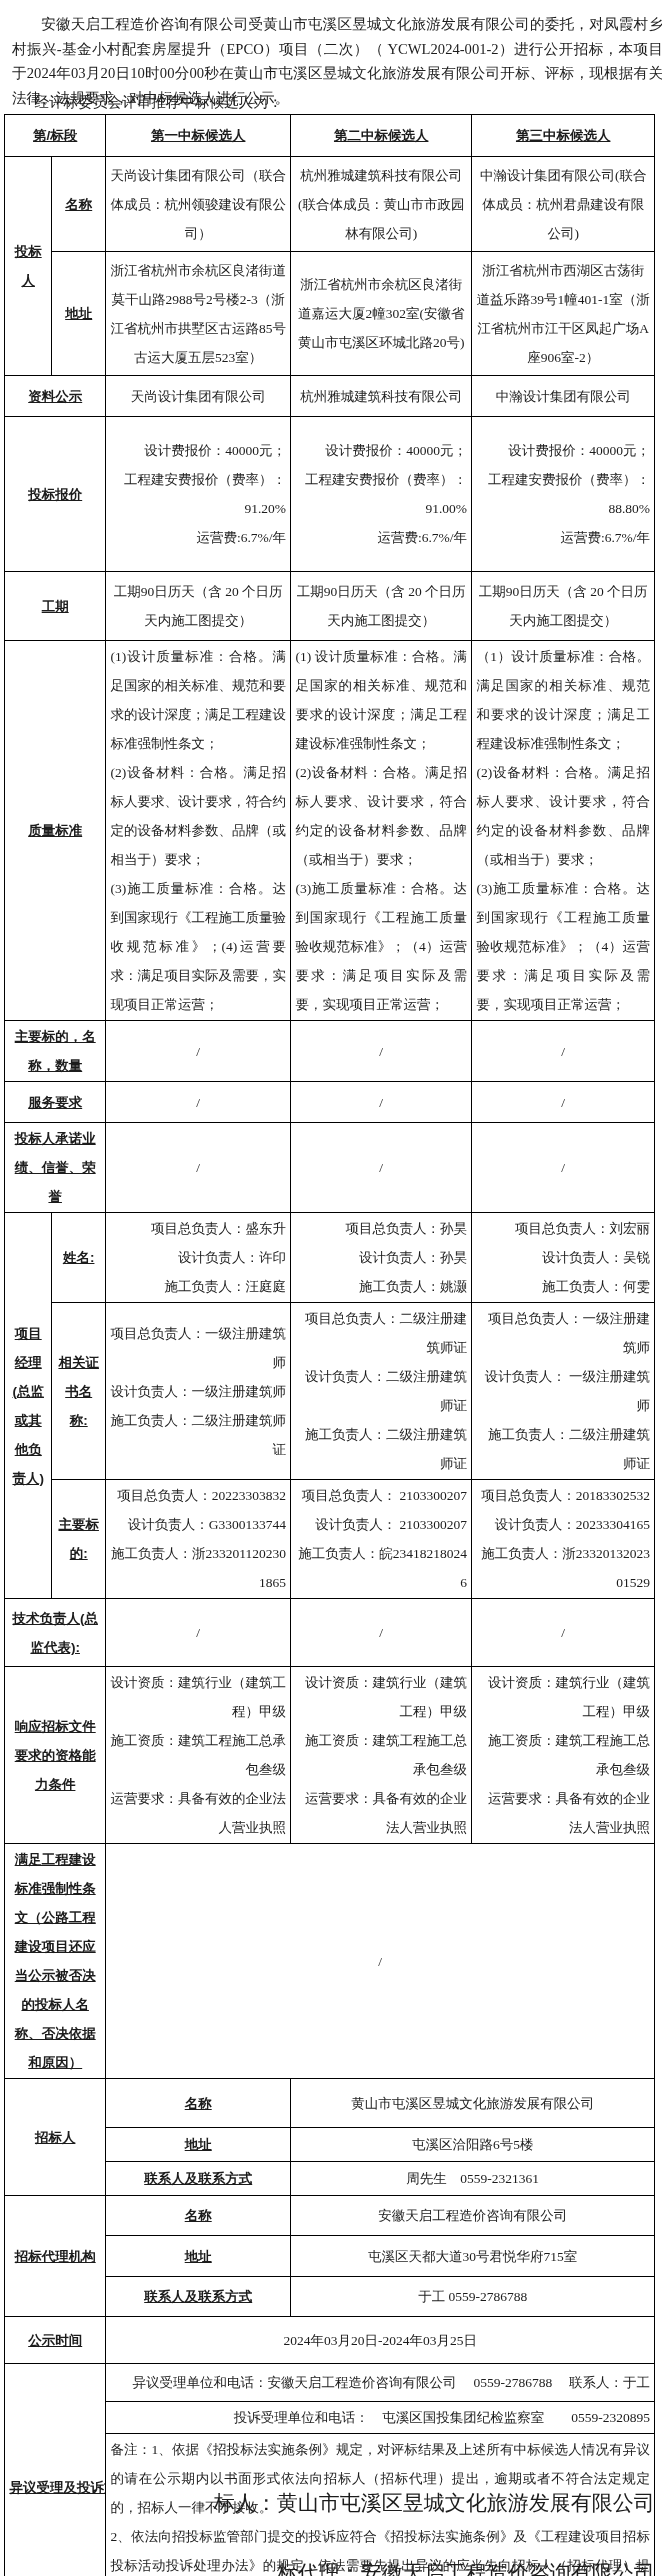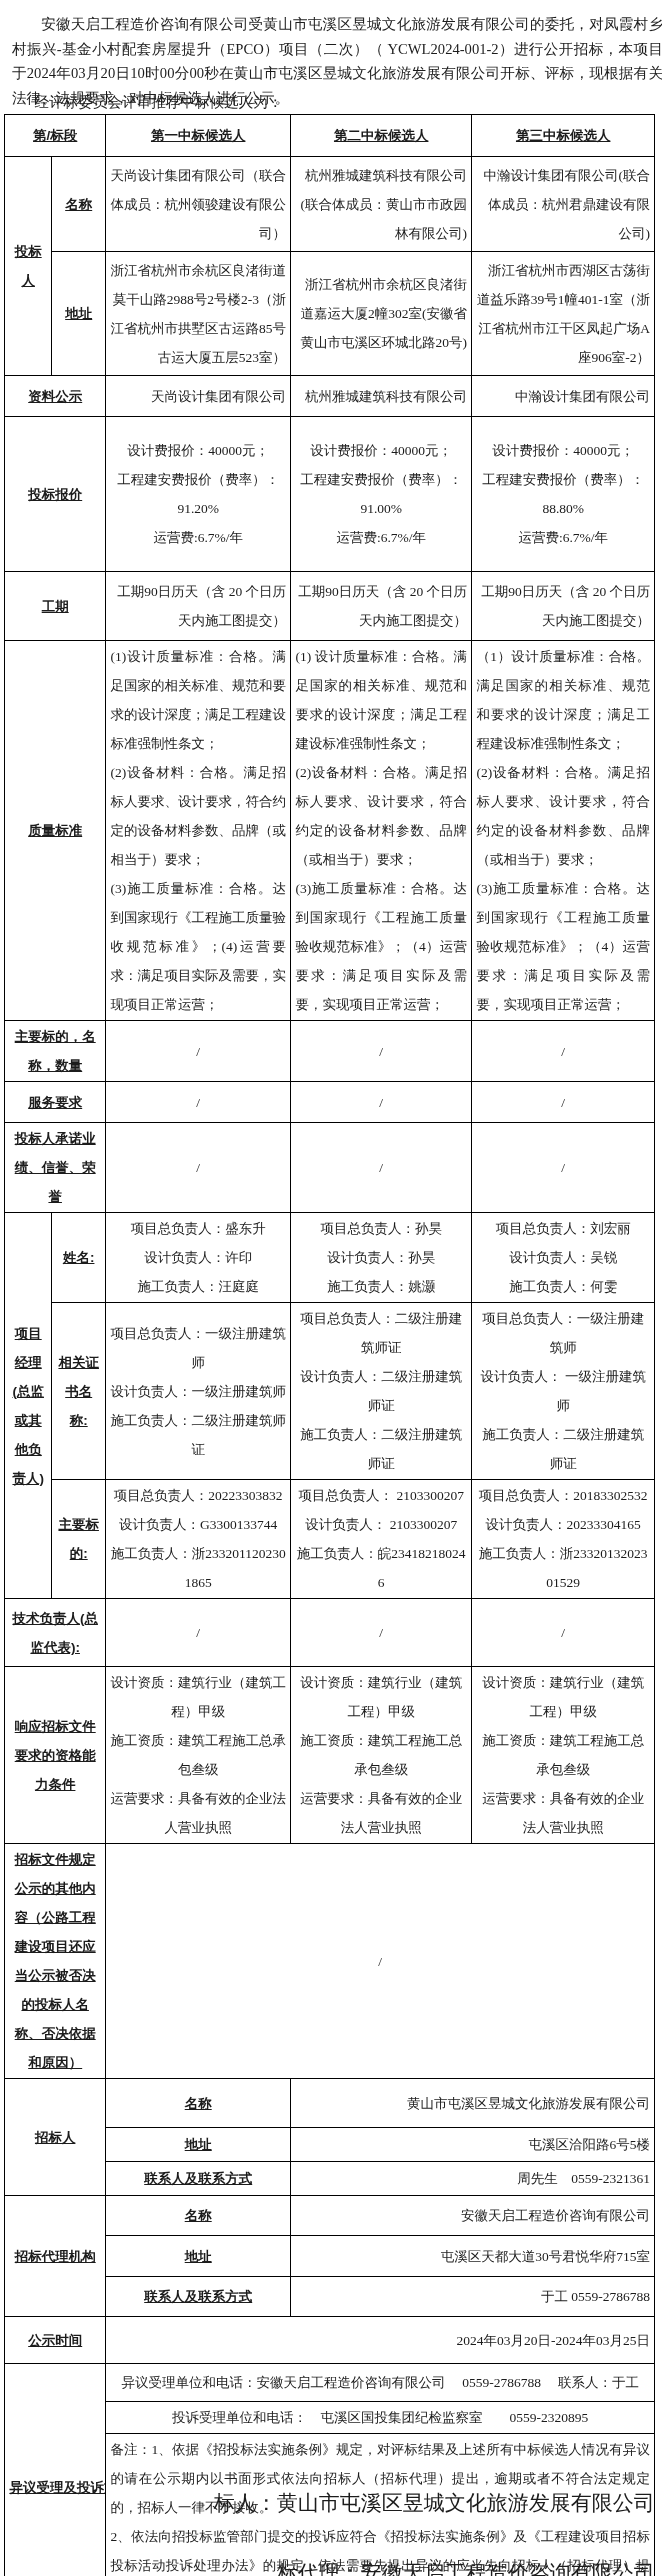--- a/index.html
+++ b/index.html
@@ -24,22 +24,22 @@
     border-top:1.6px solid #000;border-bottom:1.6px solid #000;
     font-size:13.5px;line-height:29px;vertical-align:middle;
     padding:1px 4.2px;overflow:hidden;word-break:break-all;
   }
   th.lbl, td.lbl{
     font-weight:700;text-align:center;
     font-family:"Liberation Sans","DejaVu Sans",sans-serif;
     text-decoration:underline;
   }
   th.lbl{font-size:14px;}
-  .ctr{text-align:right;}
-  .lft{text-align:center;}
+  .ctr{text-align:center;}
+  .lft{text-align:right;}
   .pre{white-space:pre-line;}
   .vtop{vertical-align:top;}
   .slash{text-align:center;vertical-align:top;padding-top:7.3px;font-size:14px;}
   .quality{line-height:27.6px;text-align:justify;vertical-align:top;}
   .objlbl{vertical-align:top;padding-top:6.2px;white-space:nowrap;}
   .objline{padding-left:22px;}
   .note{font-size:13px;line-height:29px;padding-left:14.6px;padding-right:9.4px;vertical-align:top;text-align:justify;}
   .sig{position:absolute;right:8.3px;font-size:21px;white-space:nowrap;}
   .sig1{top:2489px;}
   .sig2{top:2548px;margin-top:11px;}
@@ -202,21 +202,21 @@
 运营要求：具备有效的企业法人营业执照</td>
       <td class="lft pre vtop">设计资质：建筑行业（建筑工程）甲级
 施工资质：建筑工程施工总承包叁级
 运营要求：具备有效的企业法人营业执照</td>
       <td class="lft pre vtop">设计资质：建筑行业（建筑工程）甲级
 施工资质：建筑工程施工总承包叁级
 运营要求：具备有效的企业法人营业执照</td>
     </tr>
 
     <tr style="height:205px">
-      <td class="lbl vtop" colspan="2">招标文件规定公示的其他内容（公路工程建设项目还应当公示被否决的投标人名称、否决依据和原因）</td>
+      <td class="lbl vtop" colspan="2">满足工程建设标准强制性条文（公路工程建设项目还应当公示被否决的投标人名称、否决依据和原因）</td>
       <td class="slash" colspan="3">/</td>
     </tr>
 
     <tr style="height:49px">
       <td class="lbl" colspan="2" rowspan="3">招标人</td>
       <td class="lbl">名称</td>
       <td class="ctr" colspan="2">黄山市屯溪区昱城文化旅游发展有限公司</td>
     </tr>
     <tr style="height:34px">
       <td class="lbl">地址</td>

